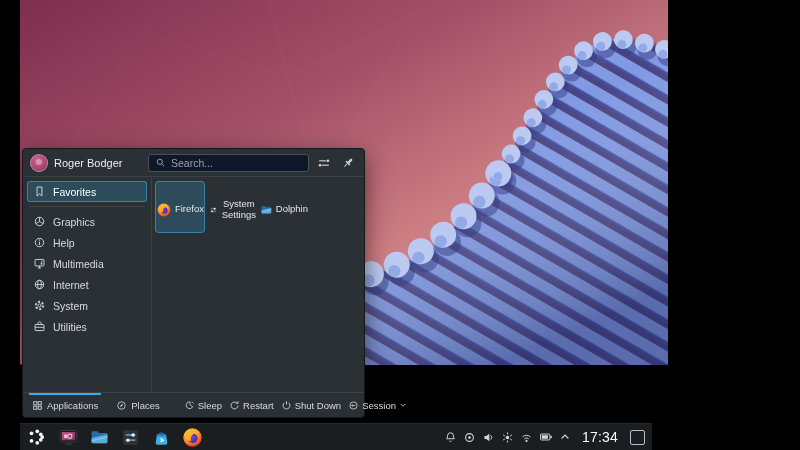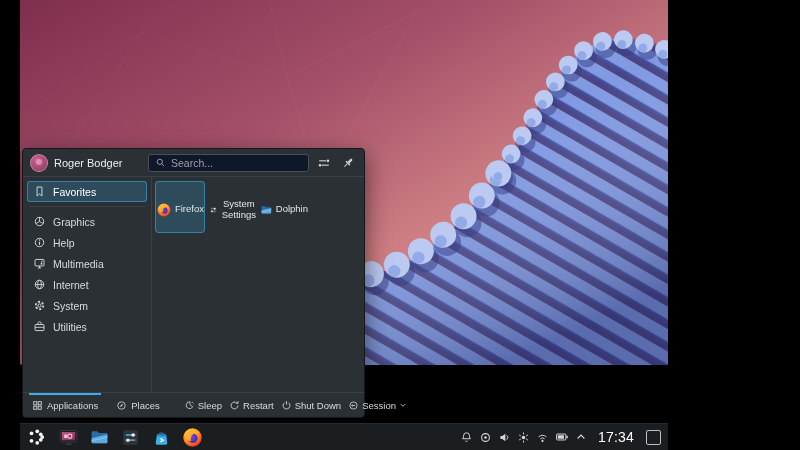--- a/index.html
+++ b/index.html
@@ -48,21 +48,21 @@
     align-items:stretch;padding:0 6px;font-size:9.5px;box-sizing:border-box;}
   .f-tab{display:flex;align-items:center;gap:4px;padding:0 3px;margin-right:12px;
     position:relative;color:#d7dbde;flex-shrink:0;}
   .f-tab.active::before{content:"";position:absolute;left:0;right:0;top:0;height:2px;
     background:#3daee9;}
   .f-spacer{flex:1;min-width:2px;}
   .f-action{display:flex;align-items:center;gap:3px;color:#d7dbde;margin-left:7px;flex-shrink:0;}
   .f-ic{width:11px;height:11px;color:#cfd4d8;}
 
   
-  .taskbar{position:absolute;left:0;right:0;bottom:0;height:27px;background:#1b1e21;
+  .taskbar{position:absolute;left:0;right:16px;bottom:0;height:27px;background:#1b1e21;
     border-top:1px solid #26292c;display:flex;align-items:center;padding:0 5px;
     box-sizing:border-box;}
   .tb-item{width:24px;height:24px;display:flex;align-items:center;justify-content:center;
     margin-right:7px;flex:0 0 auto;}
   .tray{margin-left:auto;display:flex;align-items:center;gap:5px;color:#d3d8dc;}
   .tray-ic{width:14px;height:14px;display:flex;align-items:center;justify-content:center;}
   .clock{font-size:14px;color:#fbfcfd;margin:0 4px 0 5px;letter-spacing:.2px;}
   .peek{width:13px;height:13px;border:1px solid #b9bfc4;border-radius:2px;margin:0 2px 0 3px;}
 </style>
 </head>

